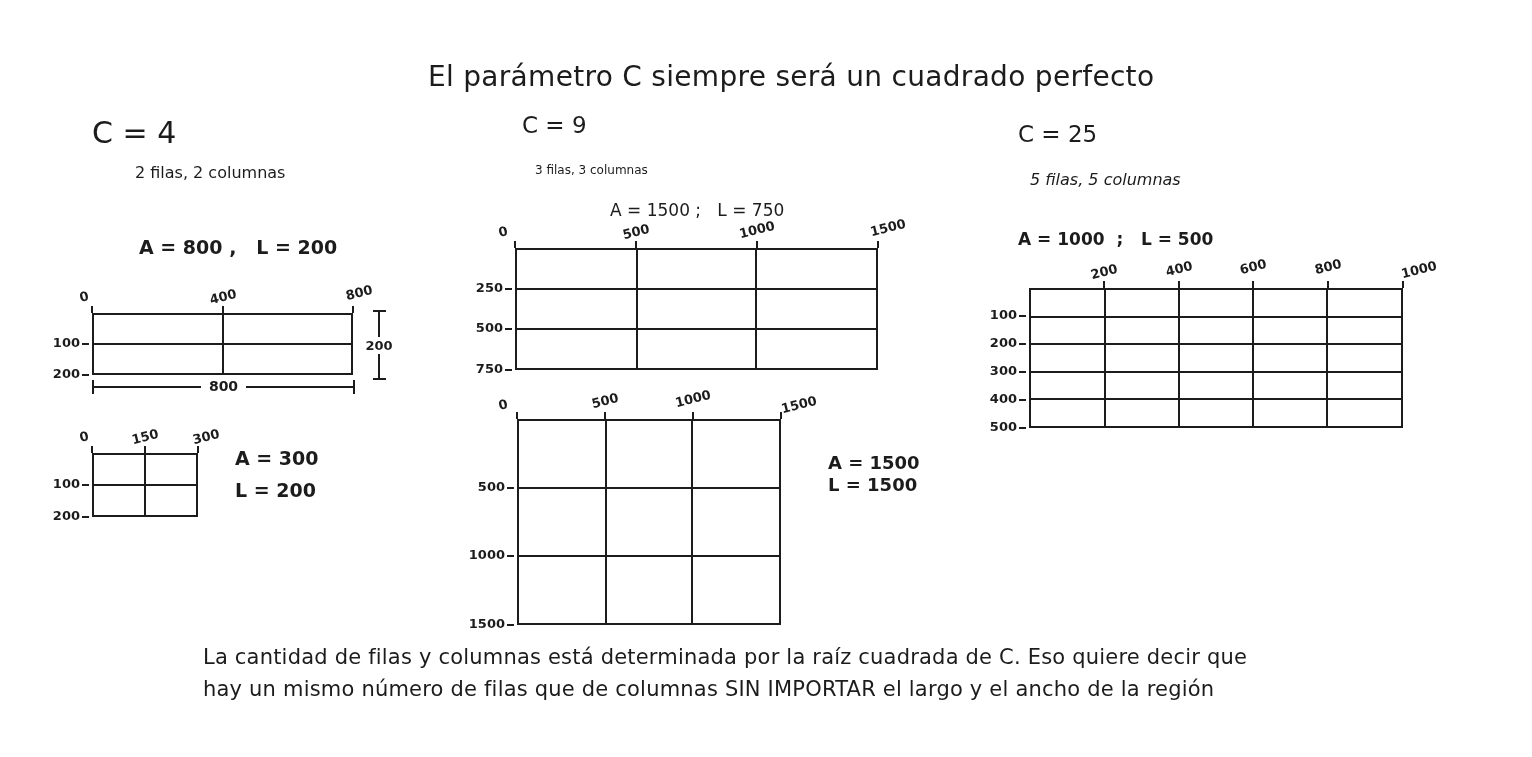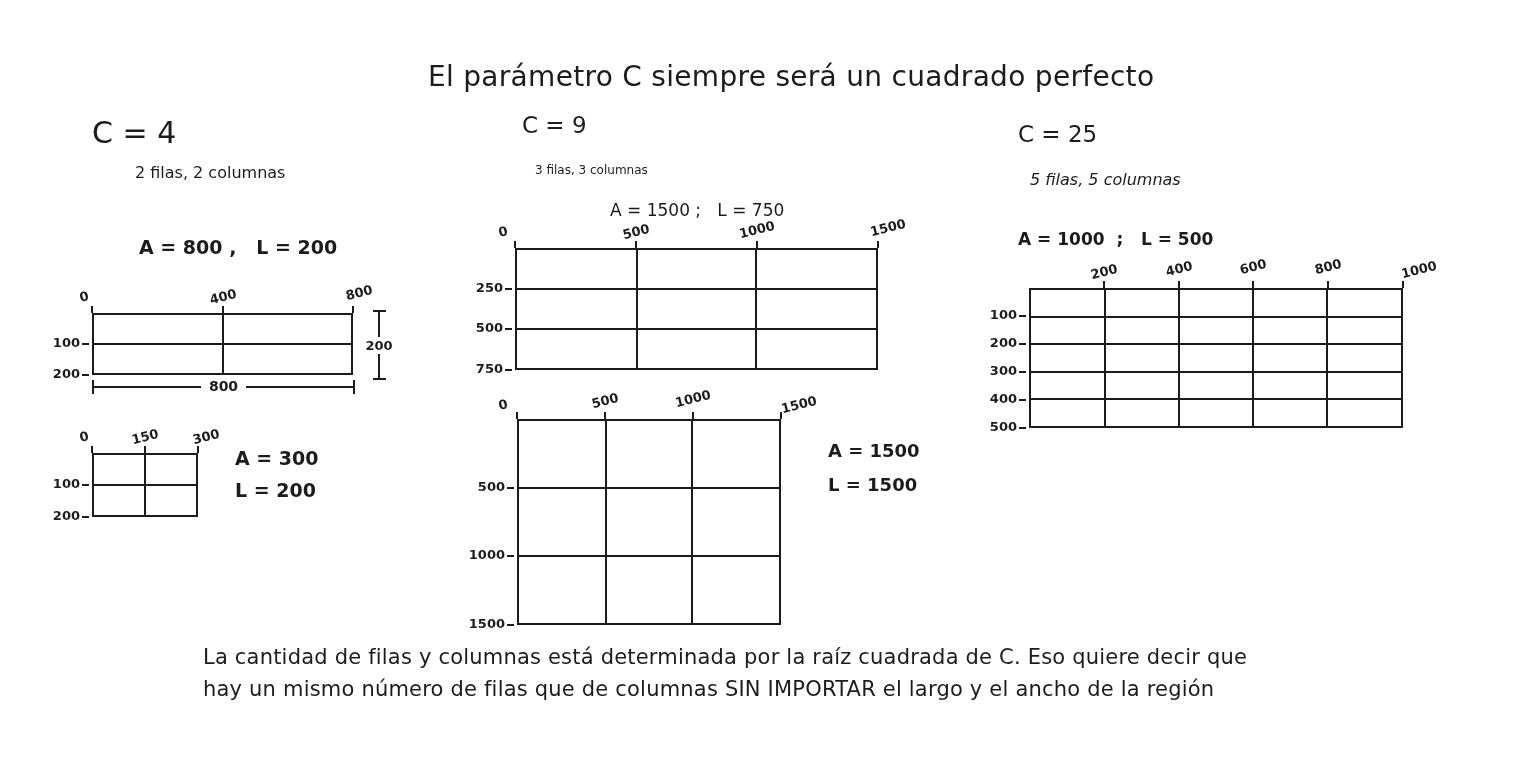--- a/index.html
+++ b/index.html
@@ -21,21 +21,21 @@
 
   .t-c4-h    { left: 92px;  top: 115px; font-size: 30px; }
   .t-c4-sub  { left: 135px;  top: 163px; font-size: 16px; }
   .t-c4-par  { left: 95px;   top: 236px; font-size: 19px; font-weight: bold; margin-left: 44px; }
   .t-c4b-a   { left: 235px;  top: 447px; font-size: 19px; font-weight: bold; }
   .t-c4b-l   { left: 235px;  top: 479px; font-size: 19px; font-weight: bold; }
 
   .t-c9-h    { left: 522px;  top: 112px; font-size: 23px; }
   .t-c9-sub  { left: 535px;  top: 163px; font-size: 12px; }
   .t-c9-par  { left: 562px;  top: 200px; font-size: 17px; font-weight: normal; margin-left: 48px; }
-  .t-c9b-a   { left: 828px;  top: 440px; font-size: 18px; font-weight: bold; }
+  .t-c9b-a   { left: 828px;  top: 452px; font-size: 18px; font-weight: bold; }
   .t-c9b-l   { left: 828px;  top: 474px; font-size: 18px; font-weight: bold; }
 
   .t-c25-h   { left: 1018px; top: 121px; font-size: 23px; }
   .t-c25-sub { left: 1030px; top: 170px; font-size: 16px; font-style: italic; }
   .t-c25-par { left: 1018px; top: 229px; font-size: 17px; font-weight: bold; }
 
   
   .grid-box { position: absolute; border: 2px solid #1c1c1c; }
   .vline { position: absolute; top: 0; bottom: 0; width: 2px; background: #1c1c1c; }
   .hline { position: absolute; left: 0; right: 0; height: 2px; background: #1c1c1c; }

